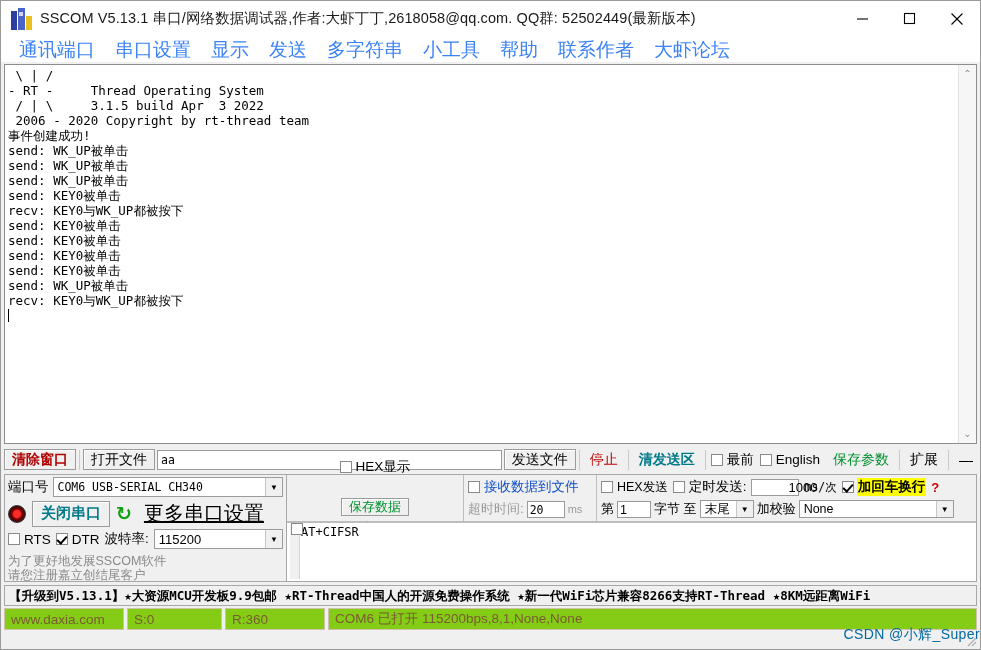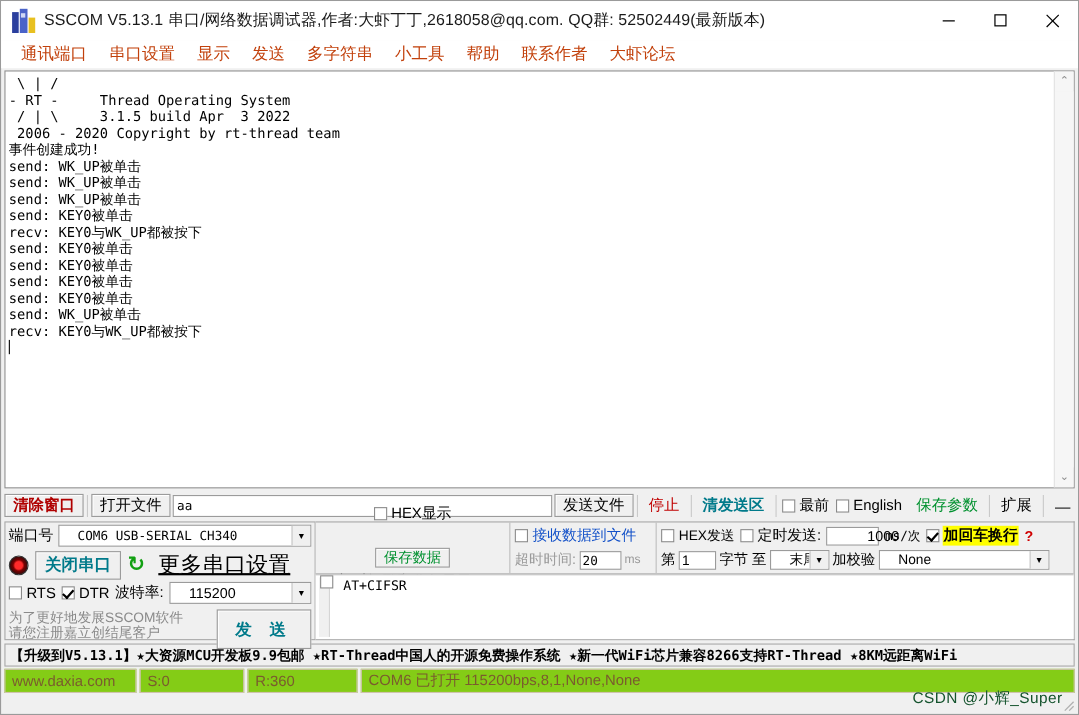--- a/index.html
+++ b/index.html
@@ -23,21 +23,21 @@
   .tb-icon .b4{position:absolute;left:9px;top:4px;width:4px;height:4px;background:#cfd8f5;}
   .tb-title{font-size:14.5px;color:#1a1a1a;white-space:nowrap;letter-spacing:.1px;}
   .tb-btns{margin-left:auto;display:flex;height:35px;}
   .tb-btn{width:47px;height:35px;display:flex;align-items:center;justify-content:center;
           font-size:15px;color:#000;}
   .tb-btn svg{display:block;}
 
   
   .menubar{height:25px;display:flex;align-items:center;background:#ffffff;
            padding-left:8px;gap:0px;}
-  .menu-item{font-size:15px;color:#c2410c;padding:2px 10px;white-space:nowrap;}
+  .menu-item{font-size:19px;color:#3b82f6;padding:2px 10px;white-space:nowrap;}
 
   
   .term-wrap{margin:2px 3px 0 3px;height:380px;border:1px solid #8d8d8d;
              background:#ffffff;display:flex;position:relative;box-sizing:border-box;}
   .term{flex:1;padding:3px 0 0 3px;overflow:hidden;
         font-family:"DejaVu Sans Mono","Liberation Mono",monospace;
         font-size:12.5px;line-height:15px;color:#000;white-space:pre;}
   .term .caret{display:inline-block;width:1px;height:13px;background:#000;
                vertical-align:-2px;}
   .vscroll{width:17px;background:#f6f6f6;border-left:1px solid #e3e3e3;
@@ -68,21 +68,21 @@
   .chkgrp{display:flex;align-items:center;gap:4px;font-size:13.5px;white-space:nowrap;}
 
   
   .panel{display:flex;margin:3px 3px 0 3px;height:108px;}
   .pl{width:283px;box-sizing:border-box;border:1px solid #a8a8a8;background:#f0f0f0;
       padding:2px 3px;display:flex;flex-direction:column;gap:2px;}
   .prow{display:flex;align-items:center;gap:4px;}
   .lead{font-size:13.5px;white-space:nowrap;}
   .sel{border:1px solid #9b9b9b;background:#fff;height:20px;display:flex;
        align-items:center;box-sizing:border-box;font-size:12.5px;}
-  .sel .val{flex:1;padding:0 17px;white-space:nowrap;overflow:hidden;
+  .sel .val{flex:1;padding:0 4px;white-space:nowrap;overflow:hidden;
             font-family:"DejaVu Sans Mono","Liberation Mono",monospace;font-size:11.5px;}
   .sel .arrow{width:16px;height:18px;border-left:1px solid #c6c6c6;background:#f0f0f0;
               display:flex;align-items:center;justify-content:center;font-size:8px;}
   .led{width:16px;height:16px;border-radius:50%;background:
        radial-gradient(circle at 50% 50%, #ff2a2a 0 30%, #7a0000 45%, #3a0a0a 70%, #111 100%);
        border:1px solid #333;flex:none;}
   .btn-open{border:1px solid #9b9b9b;background:#f0f0f0;height:24px;padding:0 8px;
             display:flex;align-items:center;justify-content:center;
             color:#007a8a;font-size:15px;font-weight:bold;box-shadow:inset 1px 1px 0 #fff;}
   .refresh{color:#12a012;font-size:19px;font-weight:bold;line-height:1;}
@@ -113,21 +113,21 @@
 
   
   .adbar{margin:3px 3px 0 3px;height:21px;border:1px solid #a8a8a8;background:#f0f0f0;
          font-family:"DejaVu Sans Mono","Liberation Mono",monospace;
          font-size:12.5px;line-height:19px;white-space:nowrap;overflow:hidden;
          padding-left:4px;box-sizing:border-box;font-weight:bold;}
   .statusbar{margin:2px 3px 0 3px;height:22px;display:flex;align-items:stretch;
              color:#7a5c2e;font-size:13.5px;gap:3px;}
   .cell{border:1px solid #cfc3ad;background:#84cc16;display:flex;align-items:center;
         padding:0 6px;box-sizing:border-box;white-space:nowrap;}
-  .watermark{position:absolute;right:14px;bottom:5px;color:#14532d;font-size:14px;
+  .watermark{position:absolute;right:0;bottom:5px;color:#0369a1;font-size:14px;
              letter-spacing:.4px;}
   .grip{position:absolute;right:3px;bottom:2px;width:12px;height:12px;}
 </style>
 </head>
 <body>
 
 <div class="app">
 
   <div class="titlebar">
     <div class="tb-icon">
@@ -246,21 +246,20 @@
         </span>
         <span class="lead">波特率:</span>
         <span class="sel" style="flex:1;gap:31px;">
           <span class="val" style="font-family:'Liberation Sans',sans-serif;font-size:13px;">115200</span>
           <span class="arrow">▼</span>
         </span>
       </div>
       <div class="prow" style="gap:20px;align-items:flex-start;margin-top:3px;">
         <span class="promo">为了更好地发展SSCOM软件
 请您注册嘉立创结尾客户</span>
-        <span class="sendbtn">发 送</span>
       </div>
     </div>
 
     <div class="pr">
       <div class="pr-top">
 
         <div class="pr-col" style="width:176px;">
           <div class="prow" style="gap:22px;flex-direction:column;">
             <span class="chkgrp">
               <span class="chk"></span>
@@ -320,21 +319,21 @@
             <span class="sel" style="height:18px;width:155px;">
               <span class="val" style="font-family:'Liberation Sans',sans-serif;font-size:12.5px;">None</span>
               <span class="arrow" style="height:16px;">▼</span>
             </span>
           </div>
         </div>
       </div>
 
       <div class="sendarea">
         <span class="sa-scroll"></span>
-        <span style="padding-left:12px;">AT+CIFSR</span>
+        <span style="padding-left:1px;">AT+CIFSR</span>
       </div>
     </div>
   </div>
 
   <div class="adbar">【升级到V5.13.1】★大资源MCU开发板9.9包邮 ★RT-Thread中国人的开源免费操作系统 ★新一代WiFi芯片兼容8266支持RT-Thread ★8KM远距离WiFi</div>
 
   <div class="statusbar">
     <div class="cell" style="width:120px;">www.daxia.com</div>
     <div class="cell" style="width:95px;">S:0</div>
     <div class="cell" style="width:100px;">R:360</div>

